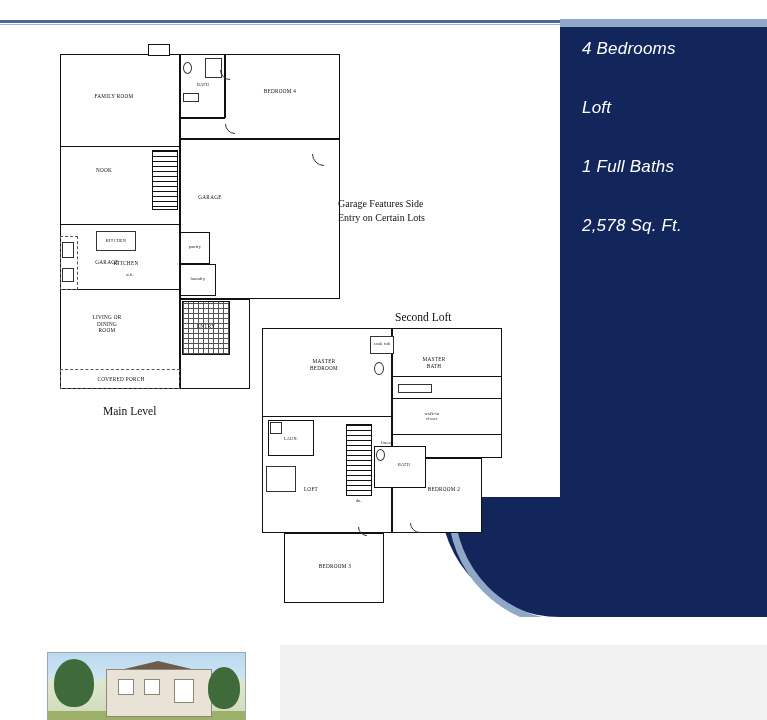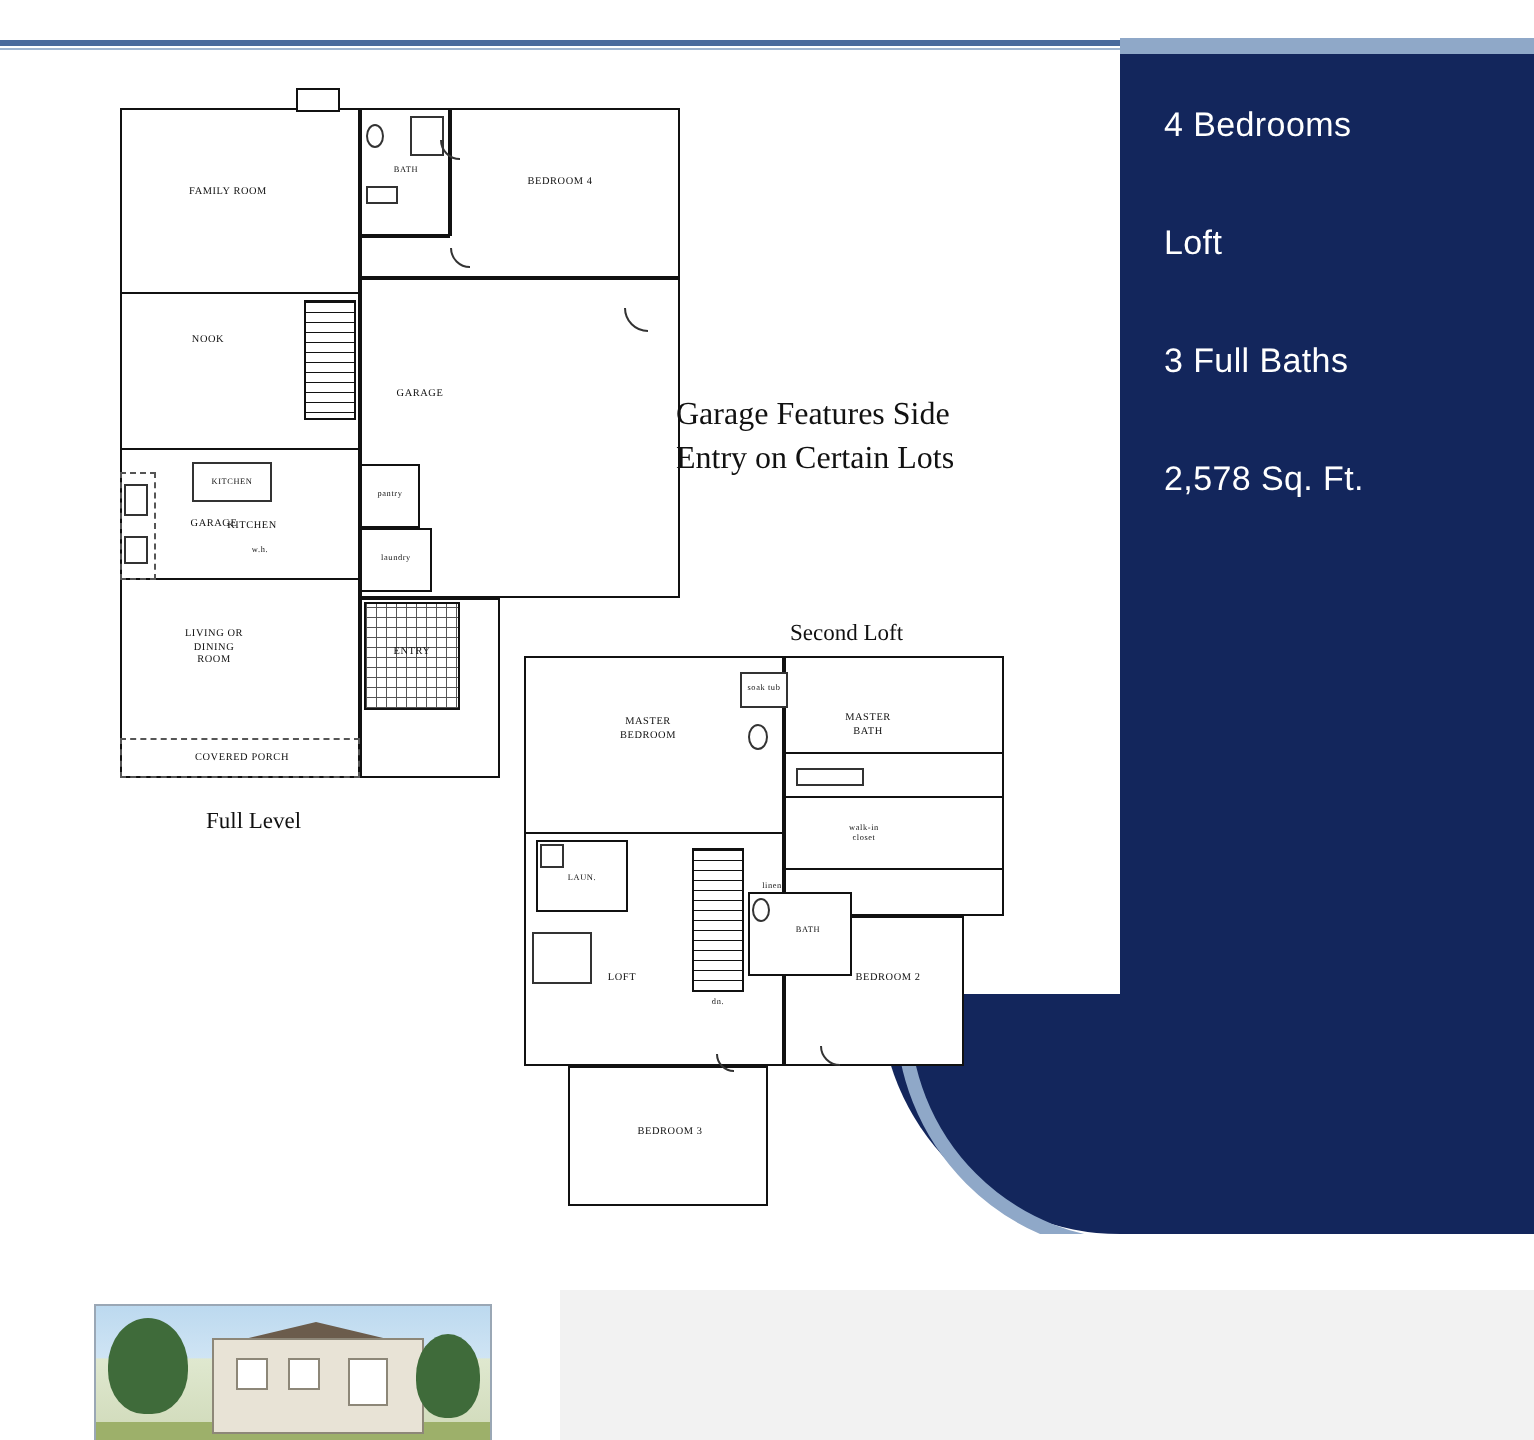--- a/index.html
+++ b/index.html
@@ -102,22 +102,23 @@
     border-radius: 50%;
     background: transparent;
     border: 7px solid #8fa8c8;
     box-sizing: border-box;
     clip-path: inset(50% 0 0 0);
   }
 
   .spec-list {
     position: absolute;
     left: 22px;
-    top: 26px;
+    top: 12px;
     width: 185px;
+    font-style: italic;
   }
   .spec-item {
     font-family: "Liberation Sans", sans-serif;
     font-size: 17px;
     color: #ffffff;
     margin-bottom: 39px;
     letter-spacing: 0.2px;
     white-space: nowrap;
   }
 
@@ -242,40 +243,40 @@
   .caption {
     position: absolute;
     font-family: "Liberation Serif", serif;
     font-size: 11.5px;
     color: #111;
     white-space: nowrap;
   }
   .note {
     position: absolute;
     font-family: "Liberation Serif", serif;
-    font-size: 16px;
+    font-size: 10px;
     color: #111;
     line-height: 1.35;
     white-space: pre-line;
   }
 </style>
 </head>
 <body>
 
 <div id="page">
 
   <div class="rule-top"></div>
   <div class="rule-top2"></div>
 
   <div class="navy-top-accent"></div>
   <div class="navy-panel">
     <div class="spec-list">
       <div class="spec-item">4 Bedrooms</div>
       <div class="spec-item">Loft</div>
-      <div class="spec-item">3 Full Baths</div>
+      <div class="spec-item">1 Full Baths</div>
       <div class="spec-item">2,578 Sq. Ft.</div>
     </div>
   </div>
   <div class="navy-curve"></div>
 
   <div class="plan" id="main-plan" style="left:60px; top:46px; width:280px; height:350px;">
 
     <div class="room" style="left:0; top:8px; width:120px; height:335px;"></div>
     <div class="room" style="left:120px; top:8px; width:160px; height:85px;"></div>
     <div class="room" style="left:120px; top:93px; width:160px; height:160px;"></div>
@@ -329,21 +330,21 @@
     <div class="door-arc" style="left:252px; top:96px; width:24px; height:24px;"></div>
     <div class="door-arc" style="left:160px; top:14px; width:20px; height:20px;"></div>
     <div class="door-arc" style="left:165px; top:68px; width:20px; height:20px;"></div>
 
     <div class="room" style="left:88px; top:-2px; width:22px; height:12px;"></div>
     <div class="dashed" style="left:0; top:190px; width:18px; height:54px;"></div>
   </div>
 
   <div class="lbl" style="left:96px; top:260px; width:60px; position:absolute;">KITCHEN</div>
 
-  <div class="caption" style="left:103px; top:405px;">Full Level</div>
+  <div class="caption" style="left:103px; top:405px;">Main Level</div>
 
   <div class="note" style="left:338px; top:197px;">Garage Features Side
 Entry on Certain Lots</div>
 
   <div class="plan" id="second-plan" style="left:262px; top:328px; width:240px; height:275px;">
 
     <div class="room" style="left:0; top:0; width:130px; height:205px;"></div>
     <div class="room" style="left:130px; top:0; width:110px; height:130px;"></div>
     <div class="room" style="left:130px; top:130px; width:90px; height:75px;"></div>
     <div class="room" style="left:22px; top:205px; width:100px; height:70px;"></div>

